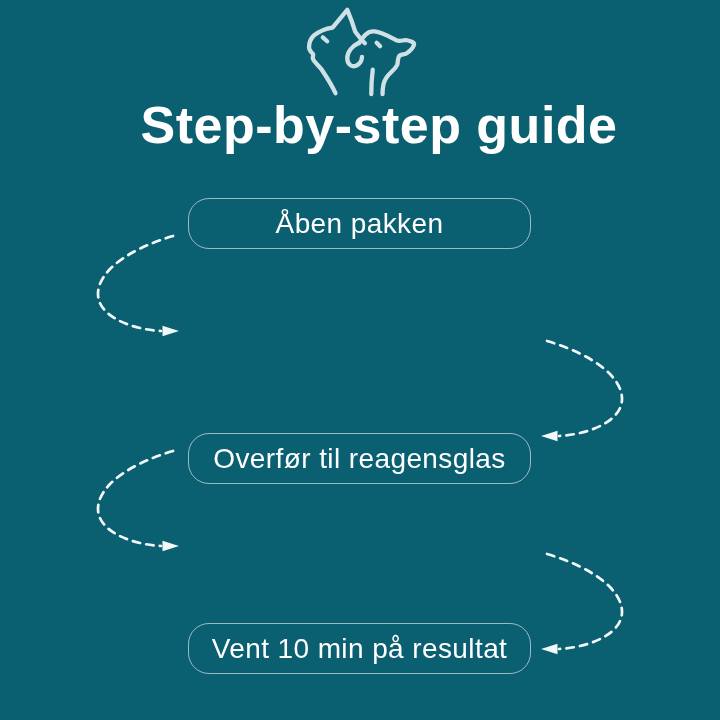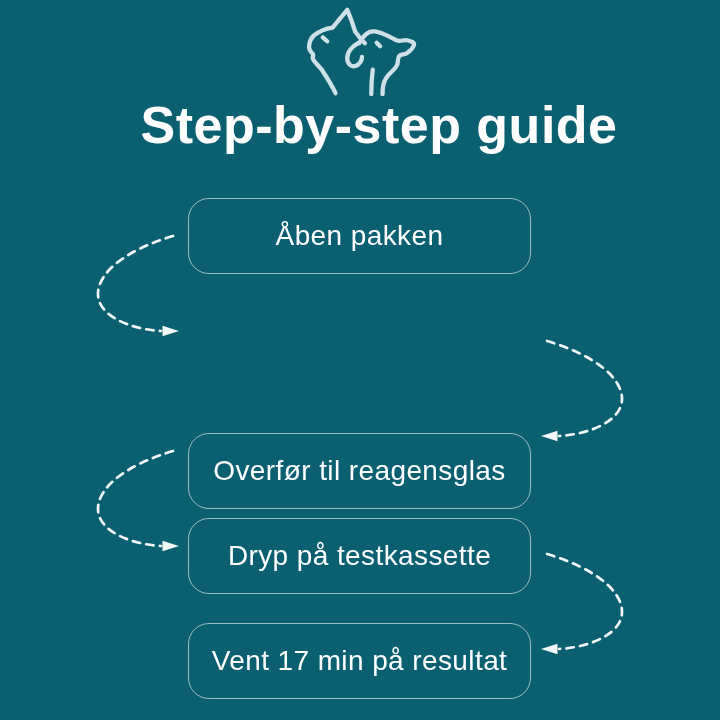--- a/index.html
+++ b/index.html
@@ -18,21 +18,21 @@
   }
   .poster{position:relative;width:720px;height:720px;background:var(--background);}
   .pets-icon{position:absolute;left:295px;top:5px;width:130px;height:98px;}
   .pets-icon path{fill:none;stroke:var(--icon-stroke);stroke-width:4.4;stroke-linecap:round;stroke-linejoin:round;}
   .title{
     position:absolute;left:0;top:97px;width:720px;margin:0;
     text-align:center;color:var(--title);
     font-size:52px;font-weight:bold;letter-spacing:0.5px;line-height:1.1;padding-left:19px;
   }
   .step-box{
-    position:absolute;left:188px;width:343px;height:76px;
+    position:absolute;left:188px;width:343px;height:51px;
     border:1.6px solid var(--box-border);border-radius:21px;
     box-sizing:border-box;
     display:flex;align-items:center;justify-content:center;
   }
   .step-label{
     color:var(--box-text);font-size:28px;font-weight:300;
     letter-spacing:0.4px;white-space:nowrap;
   }
   .connector{position:absolute;width:110px;height:112px;}
   .connector path{fill:none;stroke:var(--arrow);stroke-width:2.7;stroke-dasharray:7.5 6.2;stroke-linecap:round;opacity:0.95;}
@@ -77,25 +77,22 @@
   </svg>
 
   <h1 class="title">Step-by-step guide</h1>
 
   <div class="step-box" style="top:198px">
     <span class="step-label">Åben pakken</span>
   </div>
   <div class="step-box" style="top:433px">
     <span class="step-label">Overfør til reagensglas</span>
   </div>
-  <div class="step-box" style="top:518px">
-    <span class="step-label">Dryp på testkassette</span>
-  </div>
   <div class="step-box" style="top:623px">
-    <span class="step-label">Vent 17 min på resultat</span>
+    <span class="step-label">Vent 10 min på resultat</span>
   </div>
 
   <svg class="connector" style="left:85px;top:228px" viewBox="0 0 110 112" aria-hidden="true">
     <path d="M 88 8 C 44 21, 13 43, 13 66 C 13 87, 43 101, 76 103"></path>
     <polygon points="94,103 77.5,97.7 77.5,108.3"></polygon>
   </svg>
   <svg class="connector" style="left:525px;top:333px" viewBox="0 0 110 112" aria-hidden="true">
     <path d="M 22 8 C 66 21, 97 43, 97 66 C 97 87, 67 101, 34 103"></path>
     <polygon points="16,103 32.5,97.7 32.5,108.3"></polygon>
   </svg>

